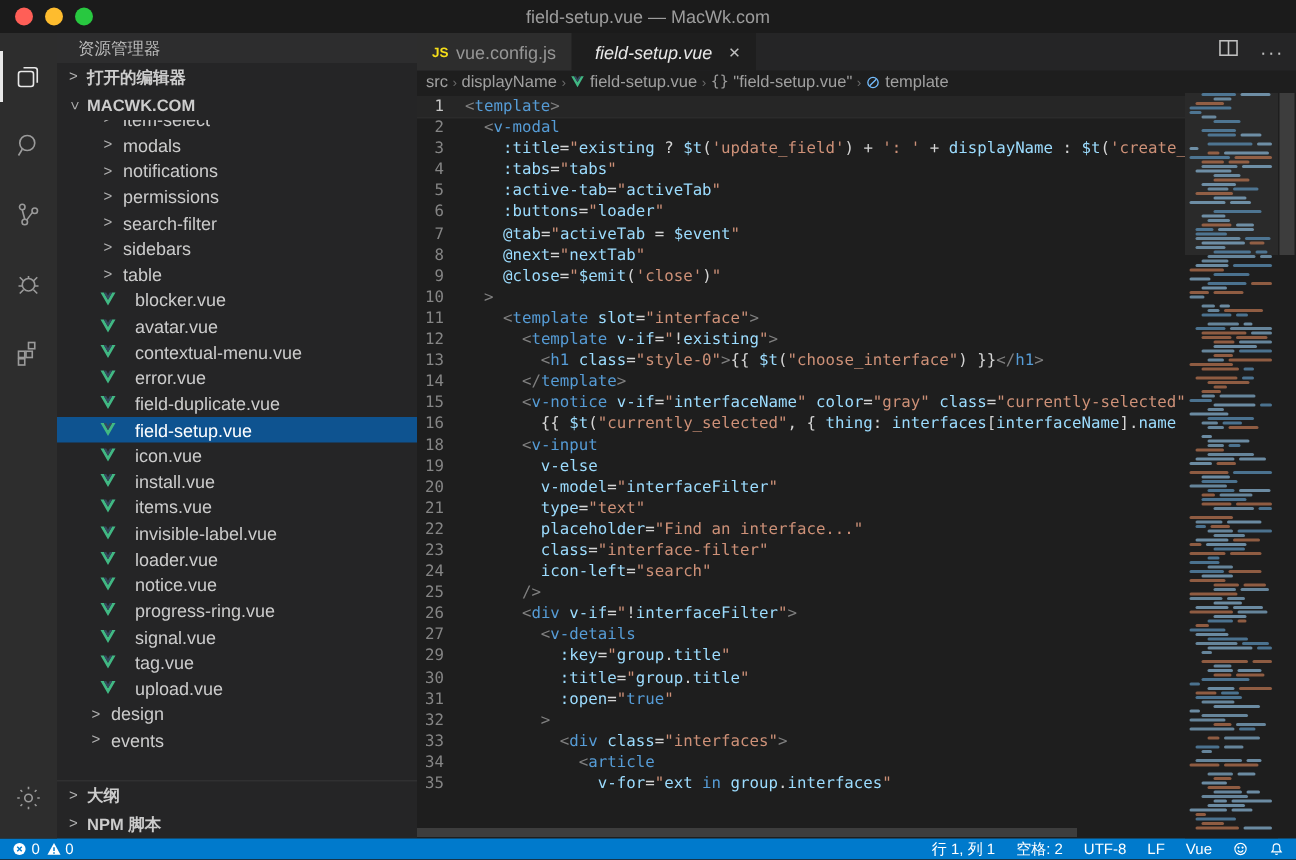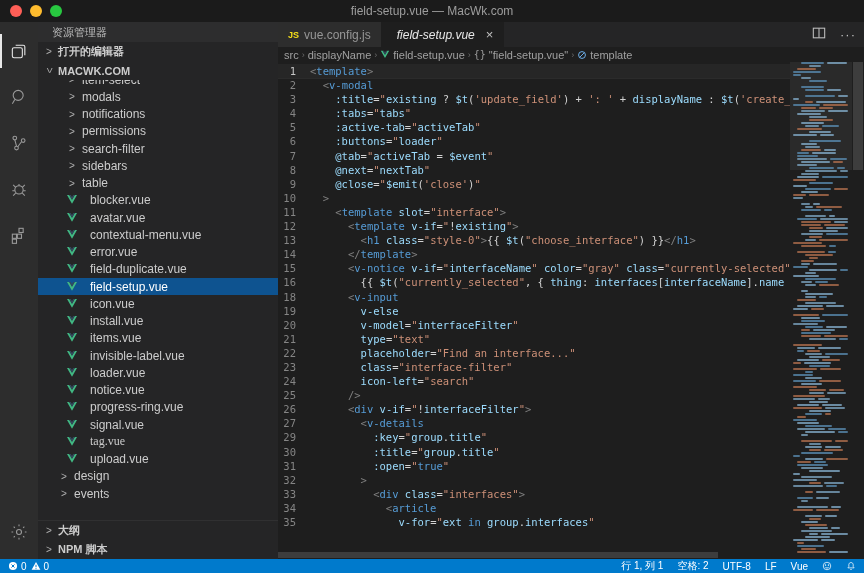--- a/index.html
+++ b/index.html
@@ -317,21 +317,21 @@
           </div>
           <div class="tree-row" style="padding-left: 28px;">
             <span style="display: inline-flex; margin-right: 6px;">
               <svg class="vicon" viewBox="0 0 24 22">
                 <path fill="#41b883" d="M2 1h4.4L12 10.6 17.6 1H22L12 18.4z"></path>
                 <path fill="#34495e" d="M6.4 1h3.2L12 5.2 14.4 1h3.2L12 10.6z"></path>
               </svg>
             </span>
             <span>signal.vue</span>
           </div>
-          <div class="tree-row" style="padding-left: 28px; font-family: Liberation Serif, serif;">
+          <div class="tree-row" style="padding-left: 28px;">
             <span style="display: inline-flex; margin-right: 6px;">
               <svg class="vicon" viewBox="0 0 24 22">
                 <path fill="#41b883" d="M2 1h4.4L12 10.6 17.6 1H22L12 18.4z"></path>
                 <path fill="#34495e" d="M6.4 1h3.2L12 5.2 14.4 1h3.2L12 10.6z"></path>
               </svg>
             </span>
             <span>tag.vue</span>
           </div>
           <div class="tree-row" style="padding-left: 28px;">
             <span style="display: inline-flex; margin-right: 6px;">

